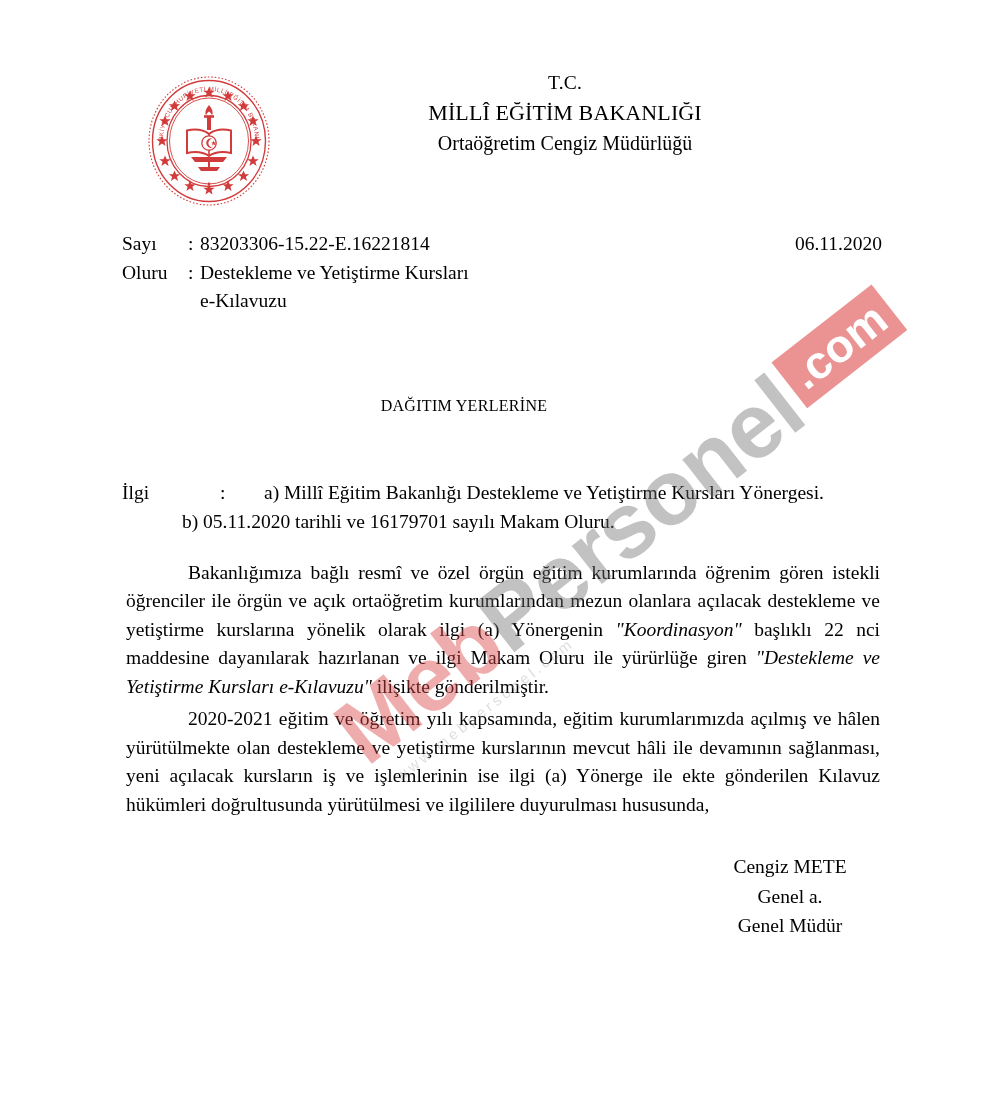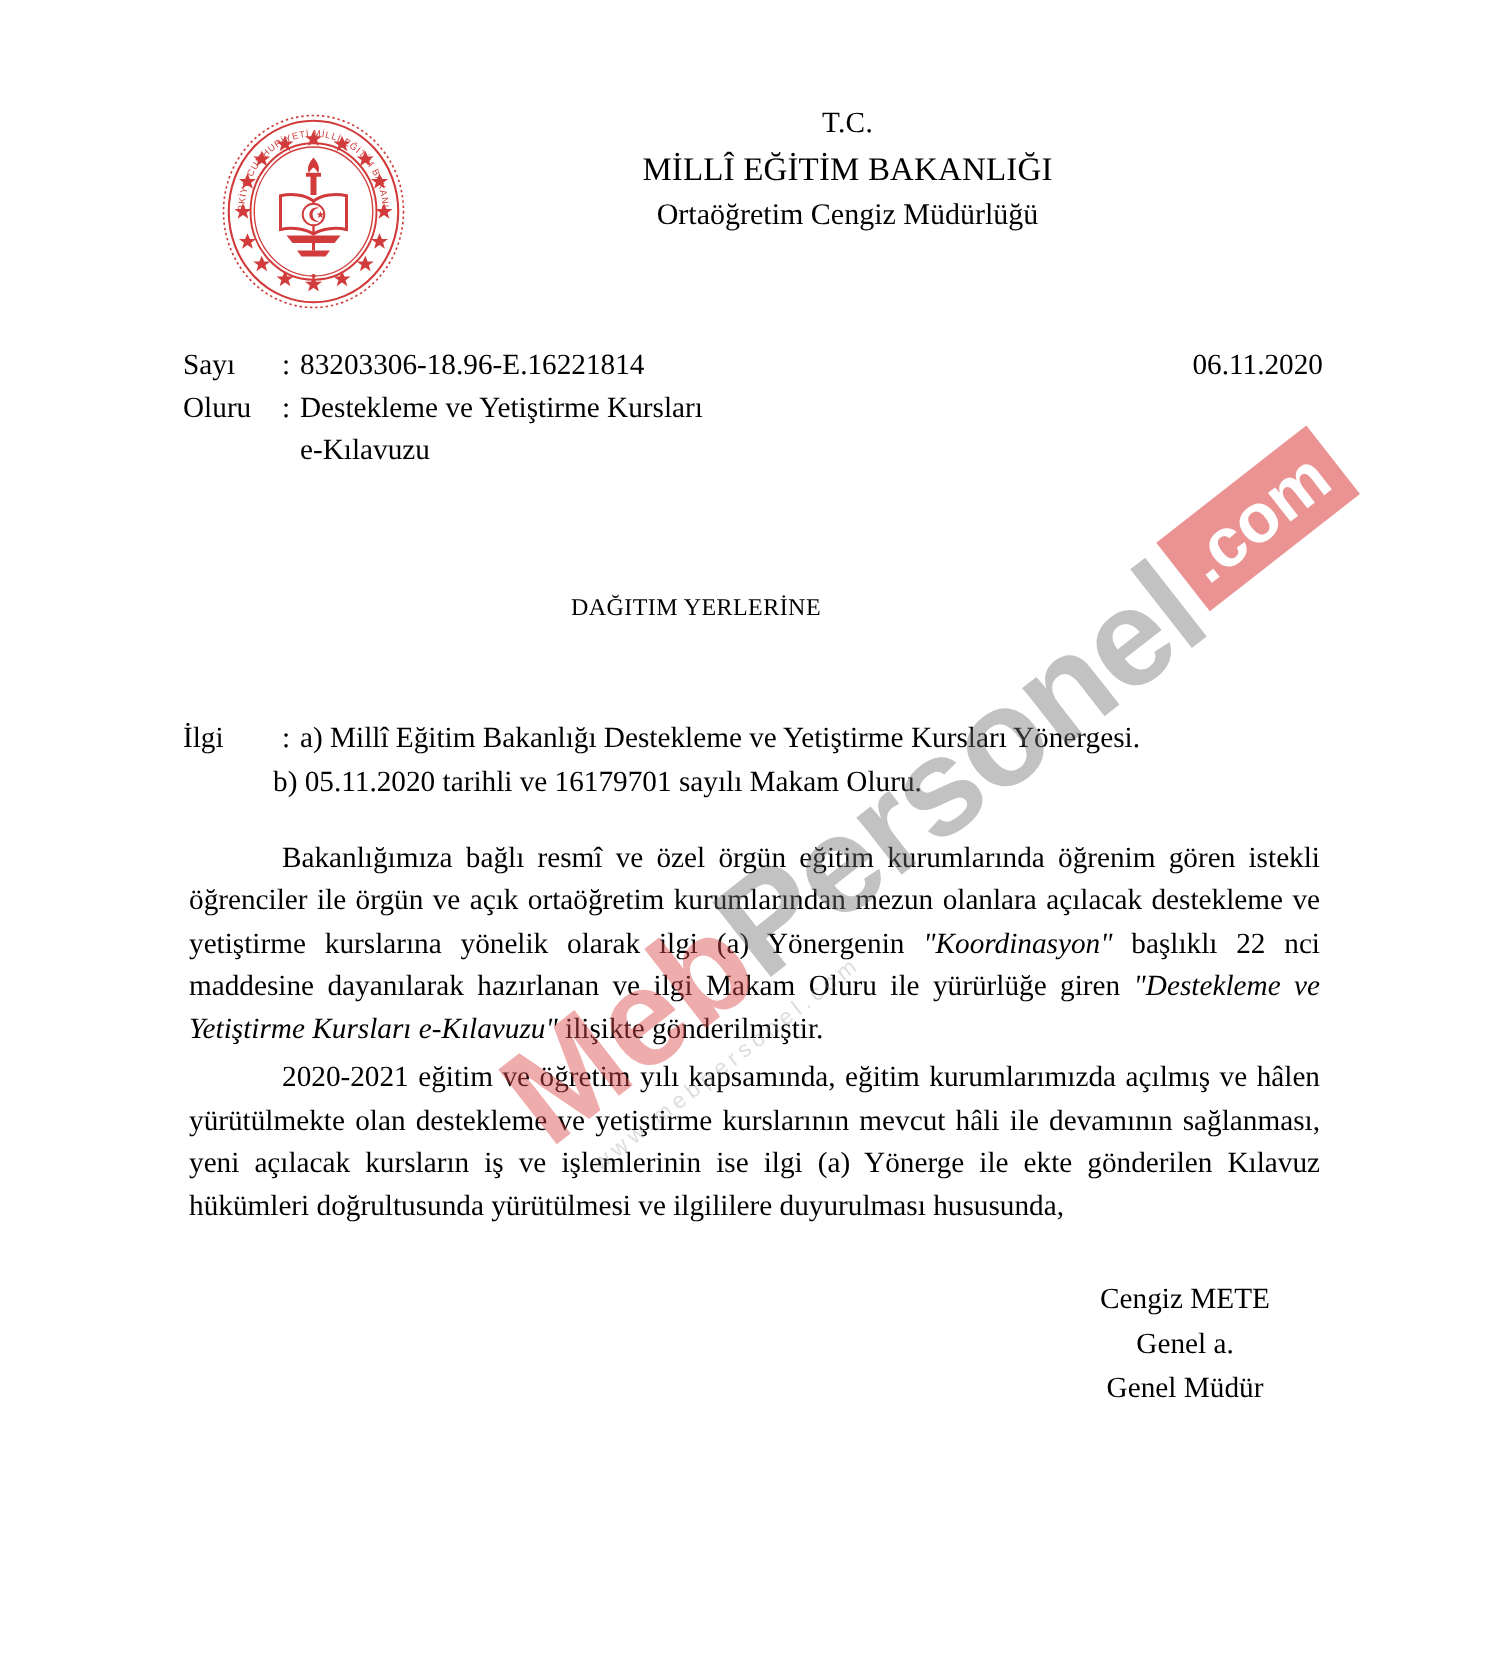--- a/index.html
+++ b/index.html
@@ -95,21 +95,21 @@
 
   
   .ilgi {
     position: absolute;
     left: 122px;
     top: 478px;
     width: 760px;
     font-size: 19.5px;
     line-height: 1.5;
   }
-  .ilgi-row { display: flex; align-items: flex-start; }
+  .ilgi-row { display: flex; align-items: flex-start; gap: 32px; }
   .ilgi-label { width: 66px; flex: 0 0 66px; }
   .ilgi-colon { width: 12px; flex: 0 0 12px; }
   .ilgi-b { margin-left: 60px; }
 
   
   .body-text {
     position: absolute;
     left: 122px;
     top: 555px;
     width: 762px;
@@ -301,21 +301,21 @@
       <div class="hl-ministry">MİLLÎ EĞİTİM BAKANLIĞI</div>
       <div class="hl-dept">Ortaöğretim Cengiz Müdürlüğü</div>
     </div>
   </div>
 
   <div class="meta">
     <div class="meta-date">06.11.2020</div>
     <div class="meta-row">
       <span class="meta-label">Sayı</span>
       <span class="meta-colon">:</span>
-      <span class="meta-value">83203306-18.96-E.16221814</span>
+      <span class="meta-value">83203306-15.22-E.16221814</span>
     </div>
     <div class="meta-row">
       <span class="meta-label">Oluru</span>
       <span class="meta-colon">:</span>
       <span class="meta-value">Destekleme ve Yetiştirme Kursları</span>
     </div>
     <div class="meta-cont">e-Kılavuzu</div>
   </div>
 
   <div class="recipient">DAĞITIM YERLERİNE</div>

